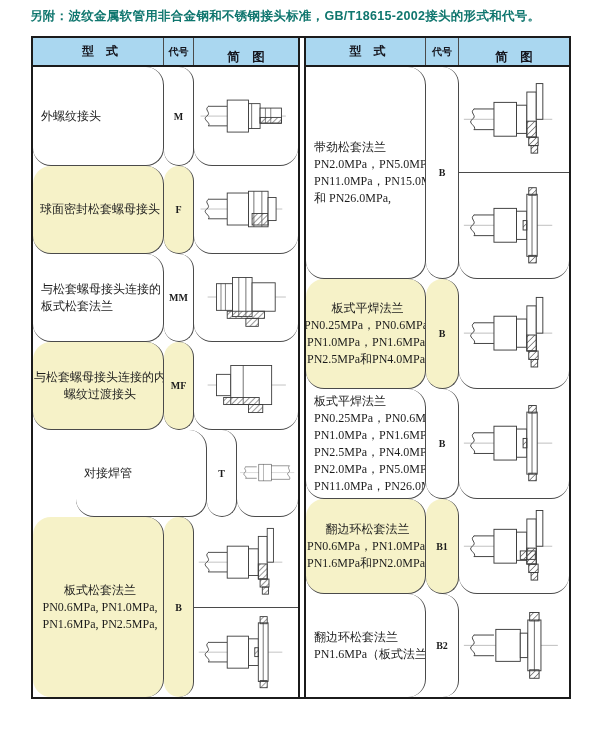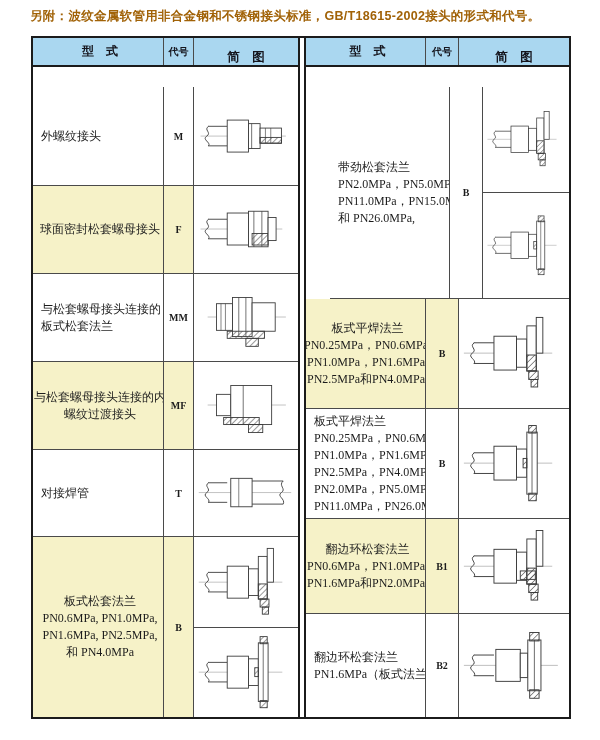--- a/index.html
+++ b/index.html
@@ -1,35 +1,35 @@
 <!DOCTYPE html>
 <html style="--header-bg: #aad7f0; --hl-bg: #f6f2c8;"><head>
 <meta charset="utf-8">
 <style>
   html,body{margin:0;padding:0;background:#ffffff;}
   body{width:600px;height:740px;position:relative;overflow:hidden;
        font-family:"Liberation Serif","DejaVu Serif",serif;color:#1c1c1c;}
   .page-title{position:absolute;left:30px;top:8px;width:545px;
        font-family:"Liberation Sans","DejaVu Sans",sans-serif;
-       font-weight:bold;font-size:12.5px;letter-spacing:0.3px;color:#a16207;}
+       font-weight:bold;font-size:12.5px;letter-spacing:0.3px;color:#0f766e;}
   .table{position:absolute;left:31px;top:36px;display:flex;
        border:2px solid #1b1b1b;background:#fff;width:fit-content;}
-  .half{display:flex;flex-direction:column;gap:20px;}
+  .half{display:flex;flex-direction:column;}
   .half.left{width:265px;}
   .half.right{width:263px;}
   .sep{width:4px;border-left:2px solid #1b1b1b;border-right:2px solid #1b1b1b;background:#fff;}
   .hrow{display:flex;height:27px;background:var(--header-bg,#aad7f0);
        border-bottom:2px solid #1b1b1b;
        font-family:"Liberation Sans","DejaVu Sans",sans-serif;font-weight:bold;}
   .hcell{display:flex;align-items:center;justify-content:center;
        font-size:12.5px;color:#15151d;border-right:1px solid #4a4a4a;box-sizing:border-box;}
   .hcell:last-child{border-right:none;margin-top:12px;}
   .row{display:flex;box-sizing:border-box;}
   .cell{box-sizing:border-box;border-right:1px solid #4a4a4a;border-bottom:1px solid #4a4a4a;
-       overflow:hidden;background:#fff;}
+       overflow:hidden;background:#fff;border-radius:18px;}
   .row.last .cell{border-bottom:none;}
   .cell:last-child{border-right:none;}
   .half.left .type{width:131px;}
   .half.left .code{width:30px;}
   .half.right .type{width:120px;}
   .half.right .code{width:33px;}
   .diag{flex:1;display:flex;flex-direction:column;}
   .type{display:flex;flex-direction:column;justify-content:center;
        padding:4px 4px 4px 8px;font-size:12px;}
   .tline{line-height:17px;white-space:nowrap;}
@@ -151,21 +151,21 @@
                 <line x1="12" y1="42" x2="100" y2="42" stroke="#848484" stroke-width="0.55"></line>
                 <rect x="22" y="30" width="16" height="24" fill="#fff" stroke="#3a3a3a" stroke-width="1"></rect>
                 <rect x="38" y="20" width="46" height="44" fill="#fff" stroke="#3a3a3a" stroke-width="1"></rect>
                 <line x1="52" y1="20" x2="52" y2="64" stroke="#3a3a3a" stroke-width="0.8"></line>
                 <rect x="30" y="56" width="40" height="8" fill="url(#hatch)" stroke="#3a3a3a" stroke-width="1"></rect>
                 <rect x="58" y="64" width="16" height="9" fill="url(#hatch)" stroke="#3a3a3a" stroke-width="1"></rect>
               </svg>
             </div>
           </div>
   </div>
-        <div class="row" style="height: 87px;">
+        <div class="row" style="height: 87px; margin-left: 43px;">
     <div class="cell type">
             <div class="tline">对接焊管</div>
           </div>
     <div class="cell code">
       <span class="code-text">T</span>
     </div>
     <div class="cell diag">
             <div class="subdiag">
               <svg viewBox="0 0 110 84" preserveAspectRatio="xMidYMid meet">
                 <line x1="2" y1="42" x2="106" y2="42" stroke="#848484" stroke-width="0.55"></line>
@@ -179,21 +179,20 @@
                 <path d="M97,29 C91,34 101,38 95,42 C89,46 100,49 97,55" fill="none" stroke="#3a3a3a" stroke-width="1"></path>
               </svg>
             </div>
           </div>
   </div>
         <div class="row last" style="height: 180px;">
     <div class="cell type hl">
             <div class="tline">板式松套法兰</div>
             <div class="tline">PN0.6MPa, PN1.0MPa,</div>
             <div class="tline">PN1.6MPa, PN2.5MPa,</div>
-            <div class="tline">和 PN4.0MPa</div>
           </div>
     <div class="cell code hl">
       <span class="code-text">B</span>
     </div>
     <div class="cell diag">
             <div class="subdiag">
               <svg viewBox="0 0 110 84" preserveAspectRatio="xMidYMid meet">
                 <line x1="2" y1="42" x2="96" y2="42" stroke="#848484" stroke-width="0.55"></line>
                 <path d="M13,31 C7,35 17,38 11,42 C5,46 16,49 13,53" fill="none" stroke="#3a3a3a" stroke-width="1"></path>
                 <line x1="12.5" y1="31" x2="34" y2="31" stroke="#3a3a3a" stroke-width="1"></line>
@@ -227,21 +226,21 @@
       </div>
   </div>
   <div class="sep"></div>
   <div class="half right">
     <div class="hrow">
       <div class="hcell type">型　式</div>
       <div class="hcell code">代号</div>
       <div class="hcell diag">简　图</div>
     </div>
     <div id="right-rows">
-        <div class="row" style="height: 212px; padding-left: 24px;">
+        <div class="row" style="height: 212px;">
     <div class="cell type">
             <div class="tline">带劲松套法兰</div>
             <div class="tline">PN2.0MPa，PN5.0MPa,</div>
             <div class="tline">PN11.0MPa，PN15.0MPa,</div>
             <div class="tline">和 PN26.0MPa,</div>
           </div>
     <div class="cell code">
       <span class="code-text">B</span>
     </div>
     <div class="cell diag">

